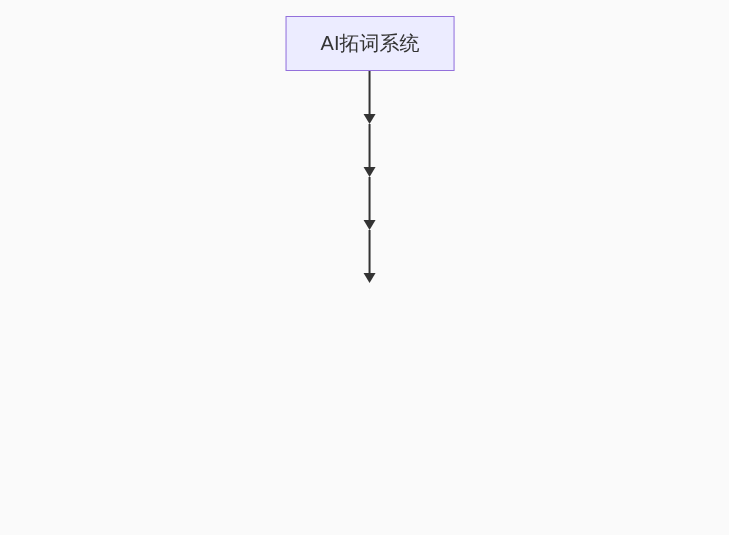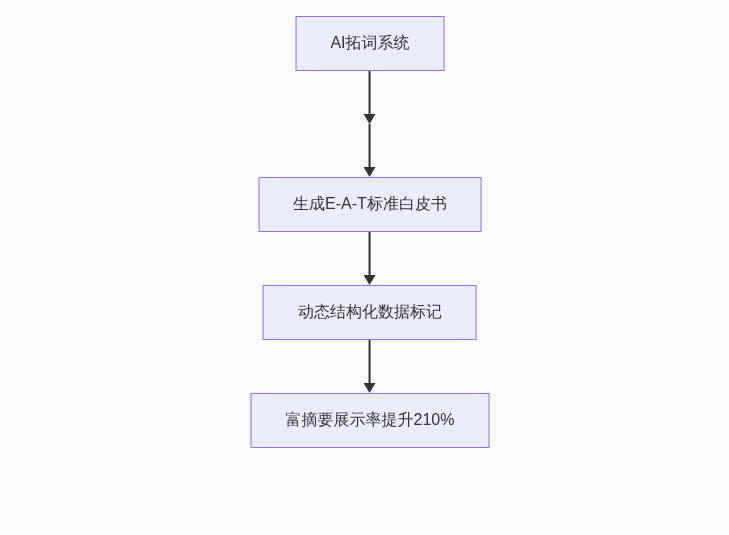--- a/index.html
+++ b/index.html
@@ -30,21 +30,21 @@
     flex-direction: column;
     align-items: center;
   }
   .node {
     box-sizing: border-box;
     height: 55px;
     padding: 16px 34px;
     background: var(--node-fill);
     border: 1.5px solid var(--node-border);
     color: var(--text);
-    font-size: 16px;
+    font-size: 20px;
     display: flex;
     align-items: center;
     justify-content: center;
     white-space: nowrap;
   }
   .arrow {
     display: flex;
     flex-direction: column;
     align-items: center;
     height: 53px;
@@ -73,29 +73,26 @@
     <div class="line"></div>
     <div class="head"></div>
   </div>
 
 
   <div class="arrow">
     <div class="line"></div>
     <div class="head"></div>
   </div>
 
-  <div class="node">生成E-A-T标准白皮书</div>
 
   <div class="arrow">
     <div class="line"></div>
     <div class="head"></div>
   </div>
 
-  <div class="node">动态结构化数据标记</div>
 
   <div class="arrow">
     <div class="line"></div>
     <div class="head"></div>
   </div>
 
-  <div class="node">富摘要展示率提升210%</div>
 
 </div>
 
 </body></html>

